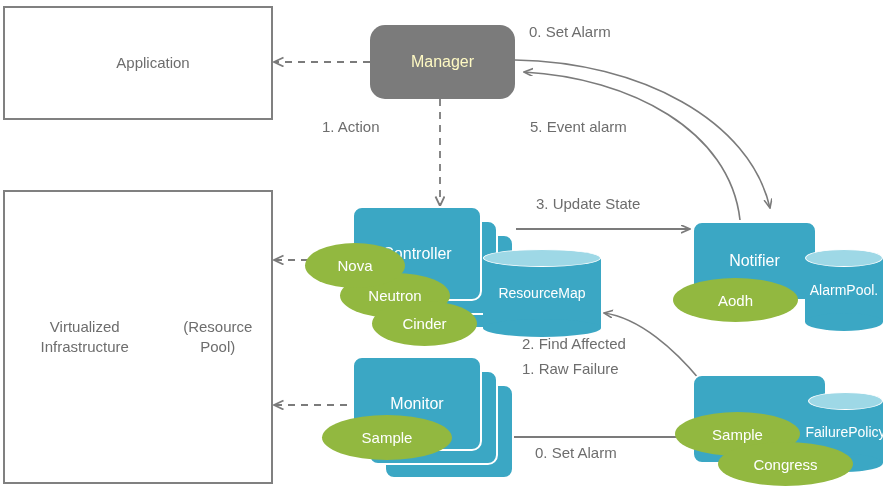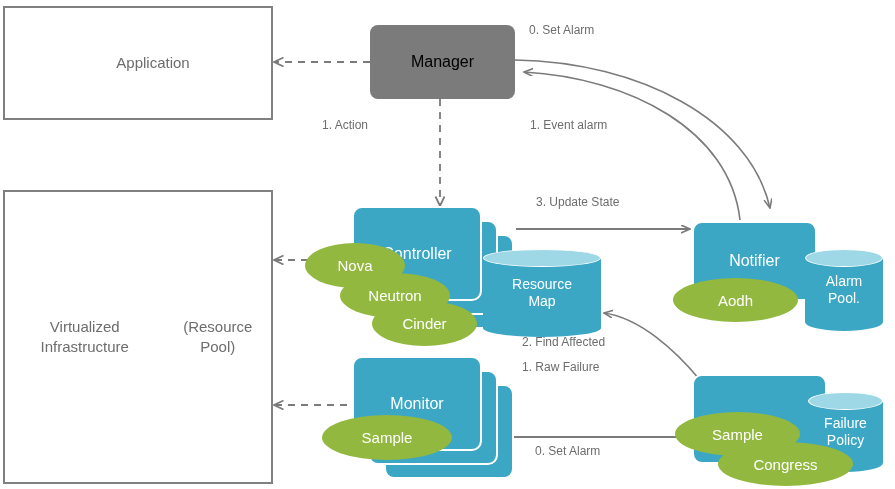--- a/index.html
+++ b/index.html
@@ -30,22 +30,22 @@
     text-align:center;
     color:#6d6d6d;
     font-size:15px;
     line-height:1.35;
     box-sizing:border-box;
   }
 
   
   .greybox{
     background:#7b7b7b;
-    border-radius:8px;
-    color:#000000;
+    border-radius:15px;
+    color:#fef9c3;
     display:flex;
     align-items:center;
     justify-content:center;
     font-size:16px;
     box-sizing:border-box;
   }
 
   
   .tealcard{
     position:absolute;
@@ -86,21 +86,21 @@
     position:absolute;
     left:0; right:0; bottom:0;
     height:18px;
     border-radius:50%;
     background:#3ba7c4;
   }
   .cyl .cyl-label{
     position:absolute;
     left:0; right:0; top:0; bottom:0;
     display:flex;
-    flex-direction:column;
+    flex-direction:row;
     align-items:center;
     justify-content:center;
     color:#ffffff;
     font-size:14px;
     line-height:1.2;
     text-align:center;
     z-index:3;
   }
 
   
@@ -113,21 +113,21 @@
     justify-content:center;
     color:#ffffff;
     font-size:15px;
     white-space:nowrap;
   }
 
   
   .flabel{
     position:absolute;
     color:#6d6d6d;
-    font-size:12px;
+    font-size:15px;
     white-space:nowrap;
   }
 </style>
 </head>
 <body>
 
 <div id="stage">
 
   <svg id="svg-layer" viewBox="0 0 895 489">
     <defs>
@@ -244,21 +244,21 @@
   </div>
   <div class="pill" style="left:675px; top:412px; width:125px; height:44px;">
     <span>Sample</span>
   </div>
   <div class="pill" style="left:718px; top:442px; width:135px; height:44px;">
     <span>Congress</span>
   </div>
 
   <div class="flabel" style="left:529px; top:23px;">0. Set Alarm</div>
 
-  <div class="flabel" style="left:530px; top:118px;">1. Event alarm</div>
+  <div class="flabel" style="left:530px; top:118px;">5. Event alarm</div>
 
   <div class="flabel" style="left:322px; top:118px;">1. Action</div>
 
   <div class="flabel" style="left:536px; top:195px;">3. Update State</div>
 
   <div class="flabel" style="left:522px; top:335px;">2. Find Affected</div>
 
   <div class="flabel" style="left:522px; top:360px;">1. Raw Failure</div>
 
   <div class="flabel" style="left:535px; top:444px;">0. Set Alarm</div>

